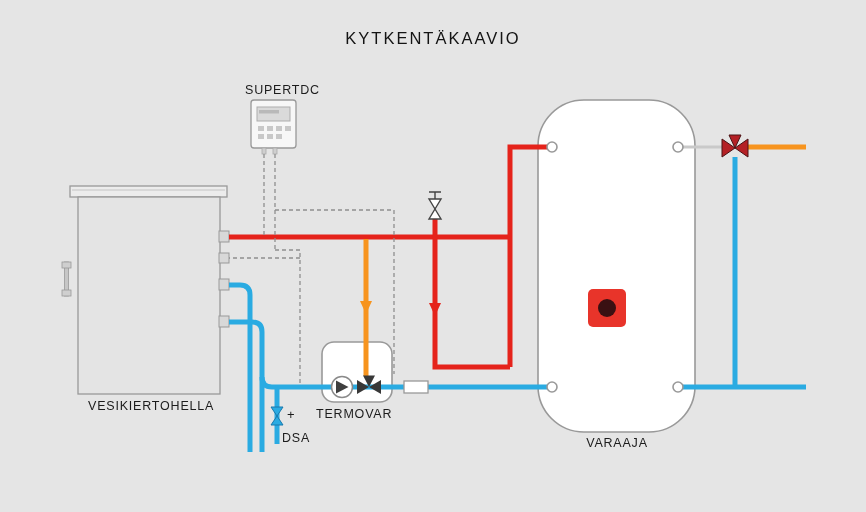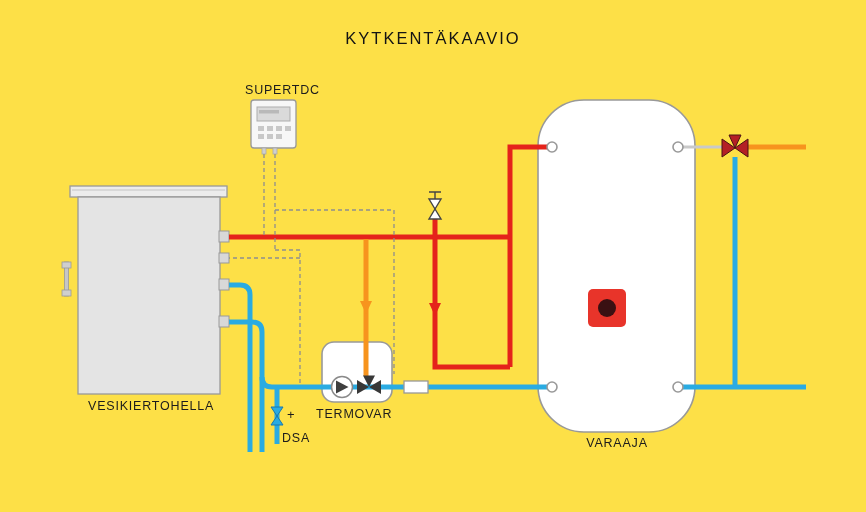--- a/index.html
+++ b/index.html
@@ -1,16 +1,16 @@
 <!DOCTYPE html>
 <html><head>
 <meta charset="utf-8">
 <style>
   html,body{margin:0;padding:0;background:#ffffff;}
-  .stage{position:relative;width:866px;height:512px;background:#fde047;overflow:hidden;
+  .stage{position:relative;width:866px;height:512px;background:#e5e5e5;overflow:hidden;
          font-family:"Liberation Sans", sans-serif;}
   svg{display:block;}
   .label{font-family:"Liberation Sans", sans-serif;font-size:12.5px;fill:#1c1c1c;letter-spacing:0.8px;}
   .title-label{font-family:"Liberation Sans", sans-serif;font-size:16.5px;fill:#141414;
                letter-spacing:2px;font-weight:500;}
   .plus-label{font-family:"Liberation Sans", sans-serif;font-size:13px;fill:#1c1c1c;}
   .outline{fill:#ffffff;stroke:#999999;stroke-width:1.6;}
   .pipe{fill:none;stroke-width:5;stroke-linecap:butt;stroke-linejoin:miter;}
   .thinpipe{fill:none;stroke:#c9c9c9;stroke-width:3;}
   .wire{fill:none;stroke:#8f8f8f;stroke-width:1.3;stroke-dasharray:4 3;}

